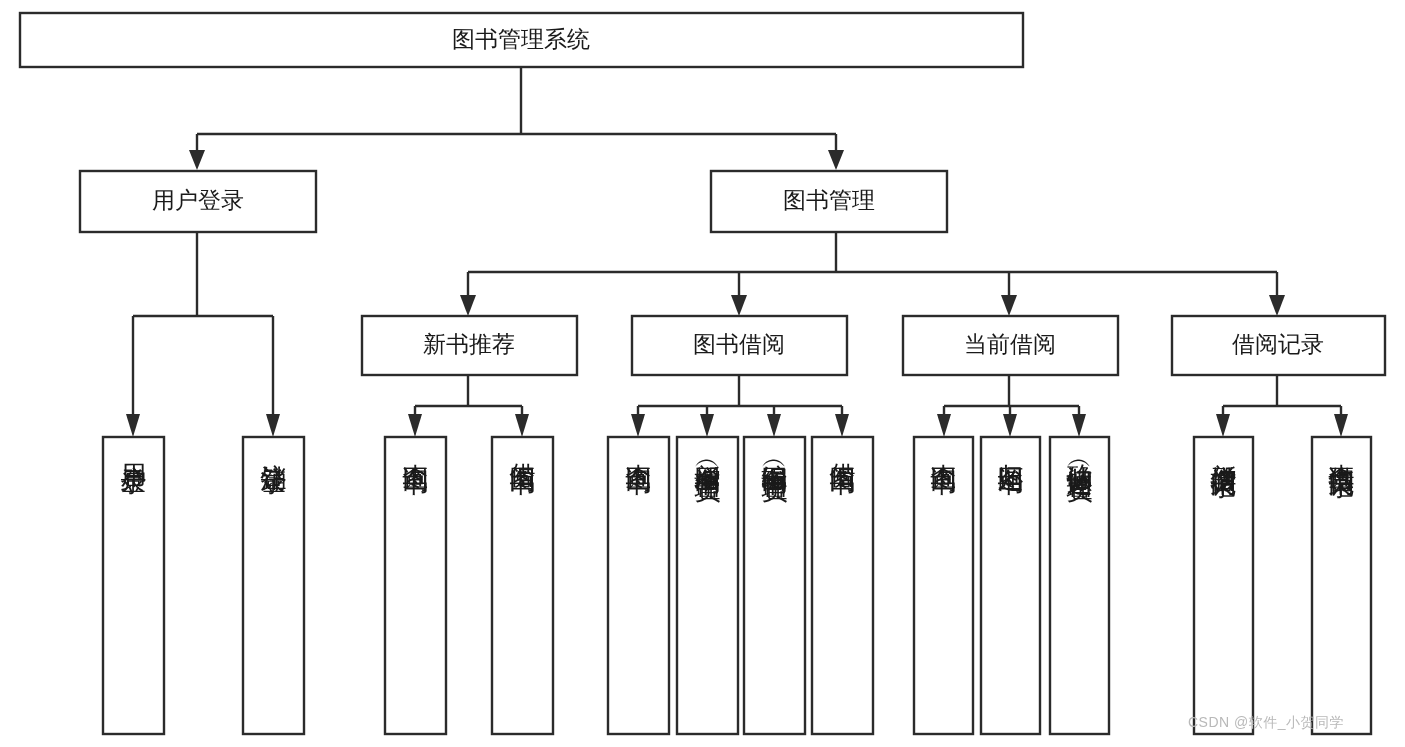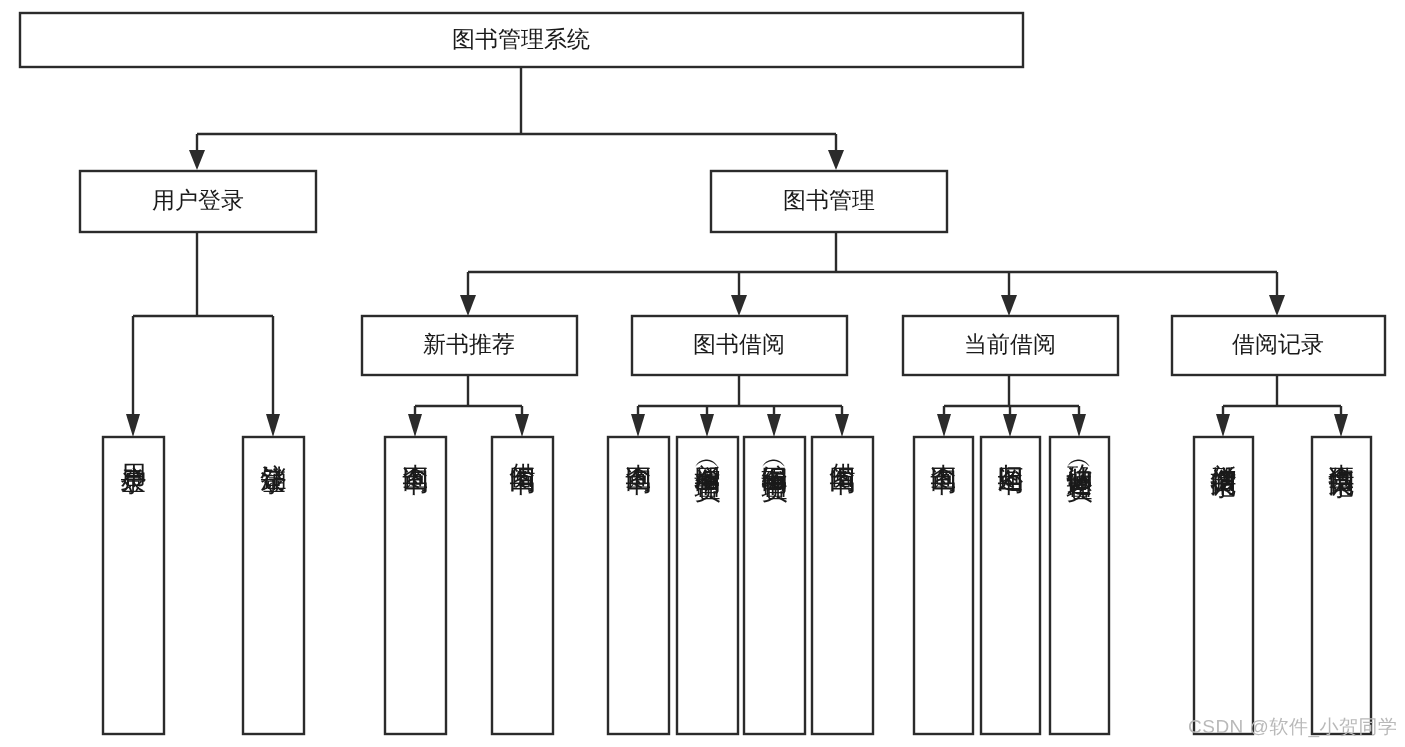--- a/index.html
+++ b/index.html
@@ -65,21 +65,21 @@
     letter-spacing: 2px;
     color: #1a1a1a;
     white-space: nowrap;
     padding-top: 6px;
   }
   .watermark {
     position: absolute;
     left: 1188px;
     top: 714px;
     font-family: "Liberation Sans", "DejaVu Sans", sans-serif;
-    font-size: 19px;
+    font-size: 14px;
     color: #b9b9b9;
     white-space: nowrap;
     letter-spacing: 0.5px;
   }
 </style>
 </head>
 <body>
 
 <div id="diagram-root">
 

